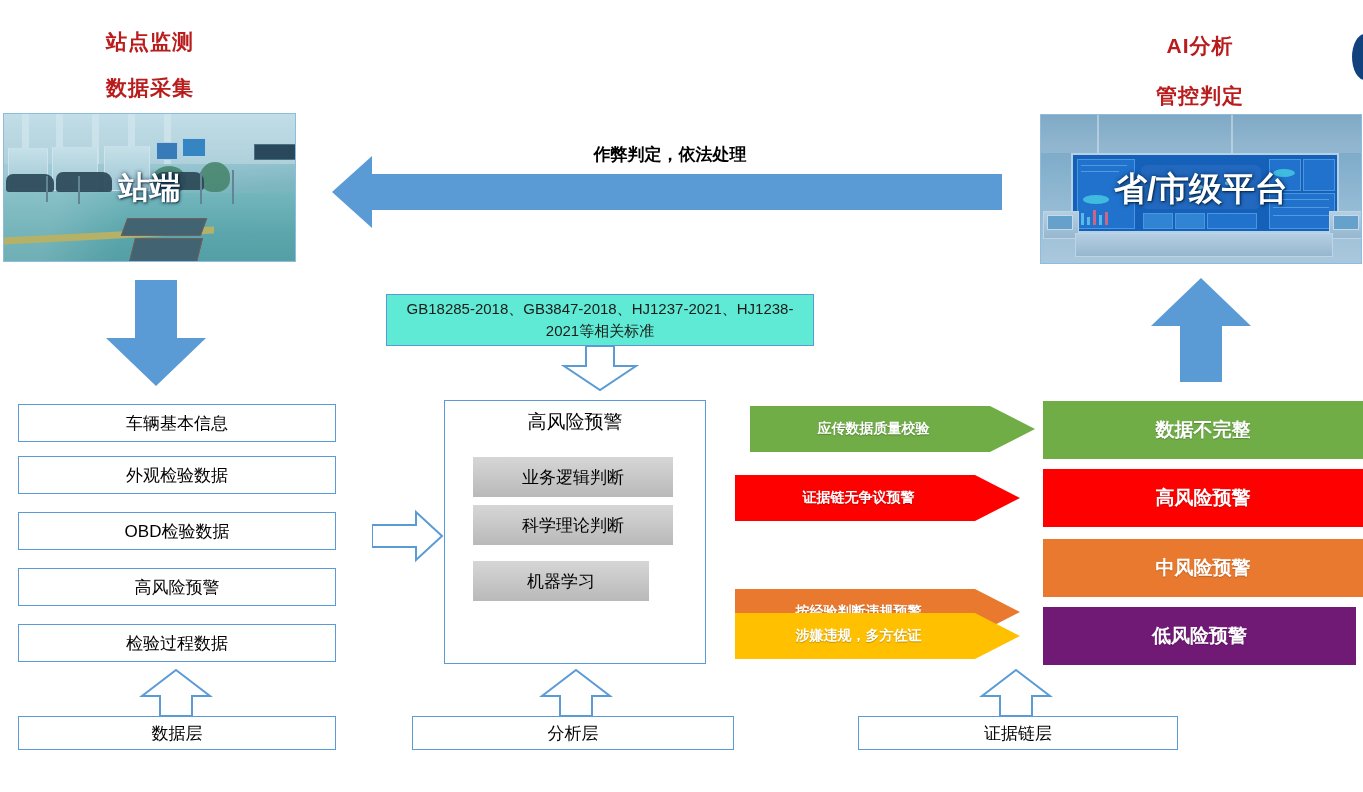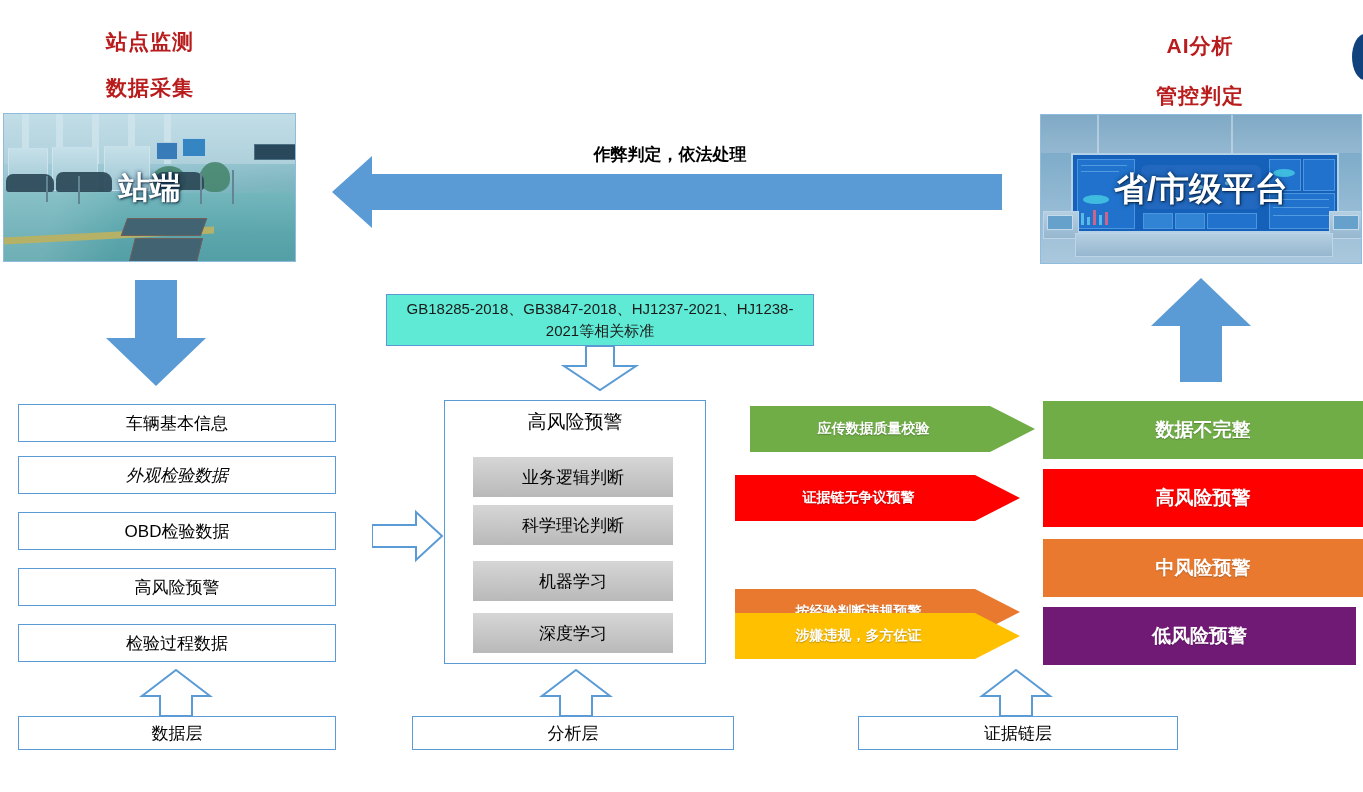--- a/index.html
+++ b/index.html
@@ -233,21 +233,21 @@
 
 <div class="hollow" style="left:548px;top:346px;width:104px;height:46px;">
   <svg width="104" height="46" viewBox="0 0 104 46">
     <polygon points="38,0 66,0 66,20 88,20 52,44 16,20 38,20" fill="#ffffff" stroke="#5B9BD5" stroke-width="2"></polygon>
   </svg>
 </div>
 
 <div class="obox" style="left:18px;top:404px;width:318px;height:38px;">
   <span>车辆基本信息</span>
 </div>
-<div class="obox" style="left:18px;top:456px;width:318px;height:38px;font-style:italic;">
+<div class="obox" style="left:18px;top:456px;width:318px;height:38px;">
   <span>外观检验数据</span>
 </div>
 <div class="obox" style="left:18px;top:512px;width:318px;height:38px;">
   <span>OBD检验数据</span>
 </div>
 <div class="obox" style="left:18px;top:568px;width:318px;height:38px;">
   <span>高风险预警</span>
 </div>
 <div class="obox" style="left:18px;top:624px;width:318px;height:38px;">
   <span>检验过程数据</span>
@@ -260,25 +260,22 @@
 </div>
 
 <div class="model-box" style="left:444px;top:400px;width:262px;height:264px;">
   <div class="model-title">高风险预警</div>
   <div class="gray-item" style="left:28px;top:56px;width:200px;height:40px;">
     <span>业务逻辑判断</span>
   </div>
   <div class="gray-item" style="left:28px;top:104px;width:200px;height:40px;">
     <span>科学理论判断</span>
   </div>
-  <div class="gray-item" style="left:28px;top:160px;width:200px;height:40px;">
+  <div class="gray-item" style="left:28px;top:160px;width:176px;height:40px;">
     <span>机器学习</span>
-  </div>
-  <div class="gray-item" style="left:28px;top:212px;width:200px;height:40px;">
-    <span>深度学习</span>
   </div>
 </div>
 
 <div class="chev" style="left:735px;top:406px;width:285px;height:46px;margin-left:15px;">
   <svg width="285" height="46" viewBox="0 0 285 46" preserveAspectRatio="none">
     <polygon points="0,0 240,0 285,23 240,46 0,46" fill="#70AD47"></polygon>
   </svg>
   <span class="chev-text">应传数据质量校验</span>
 </div>
 

